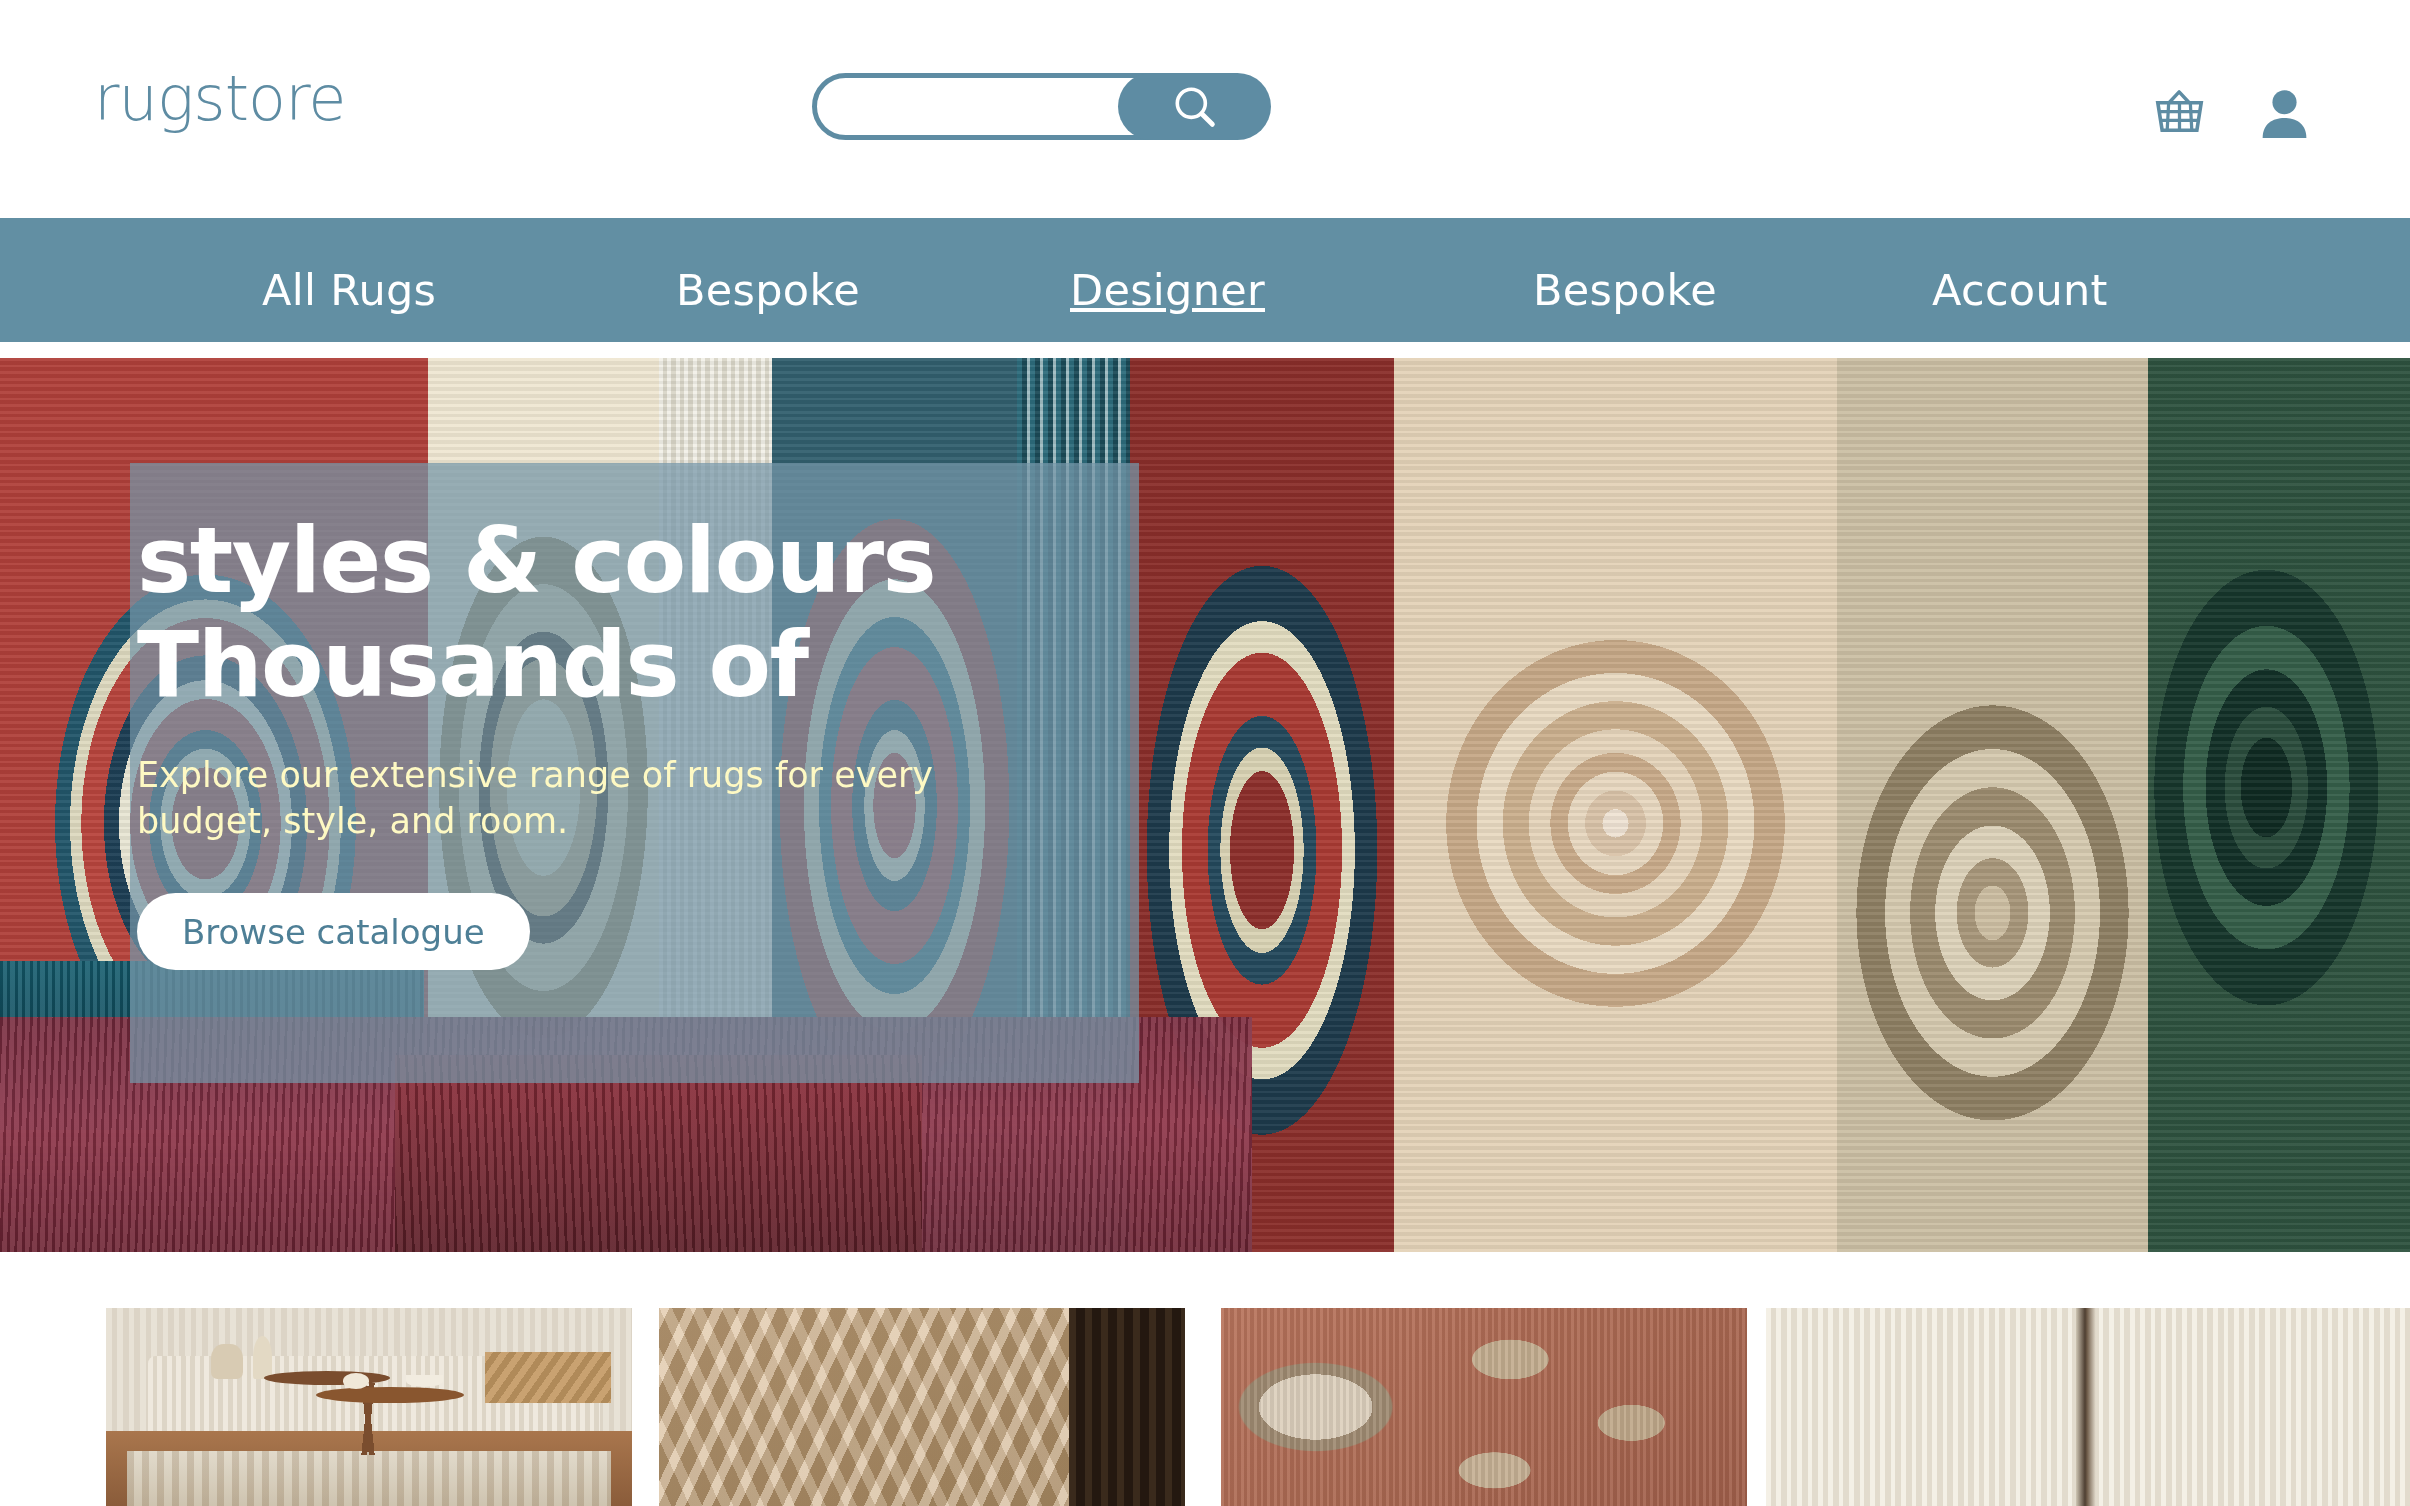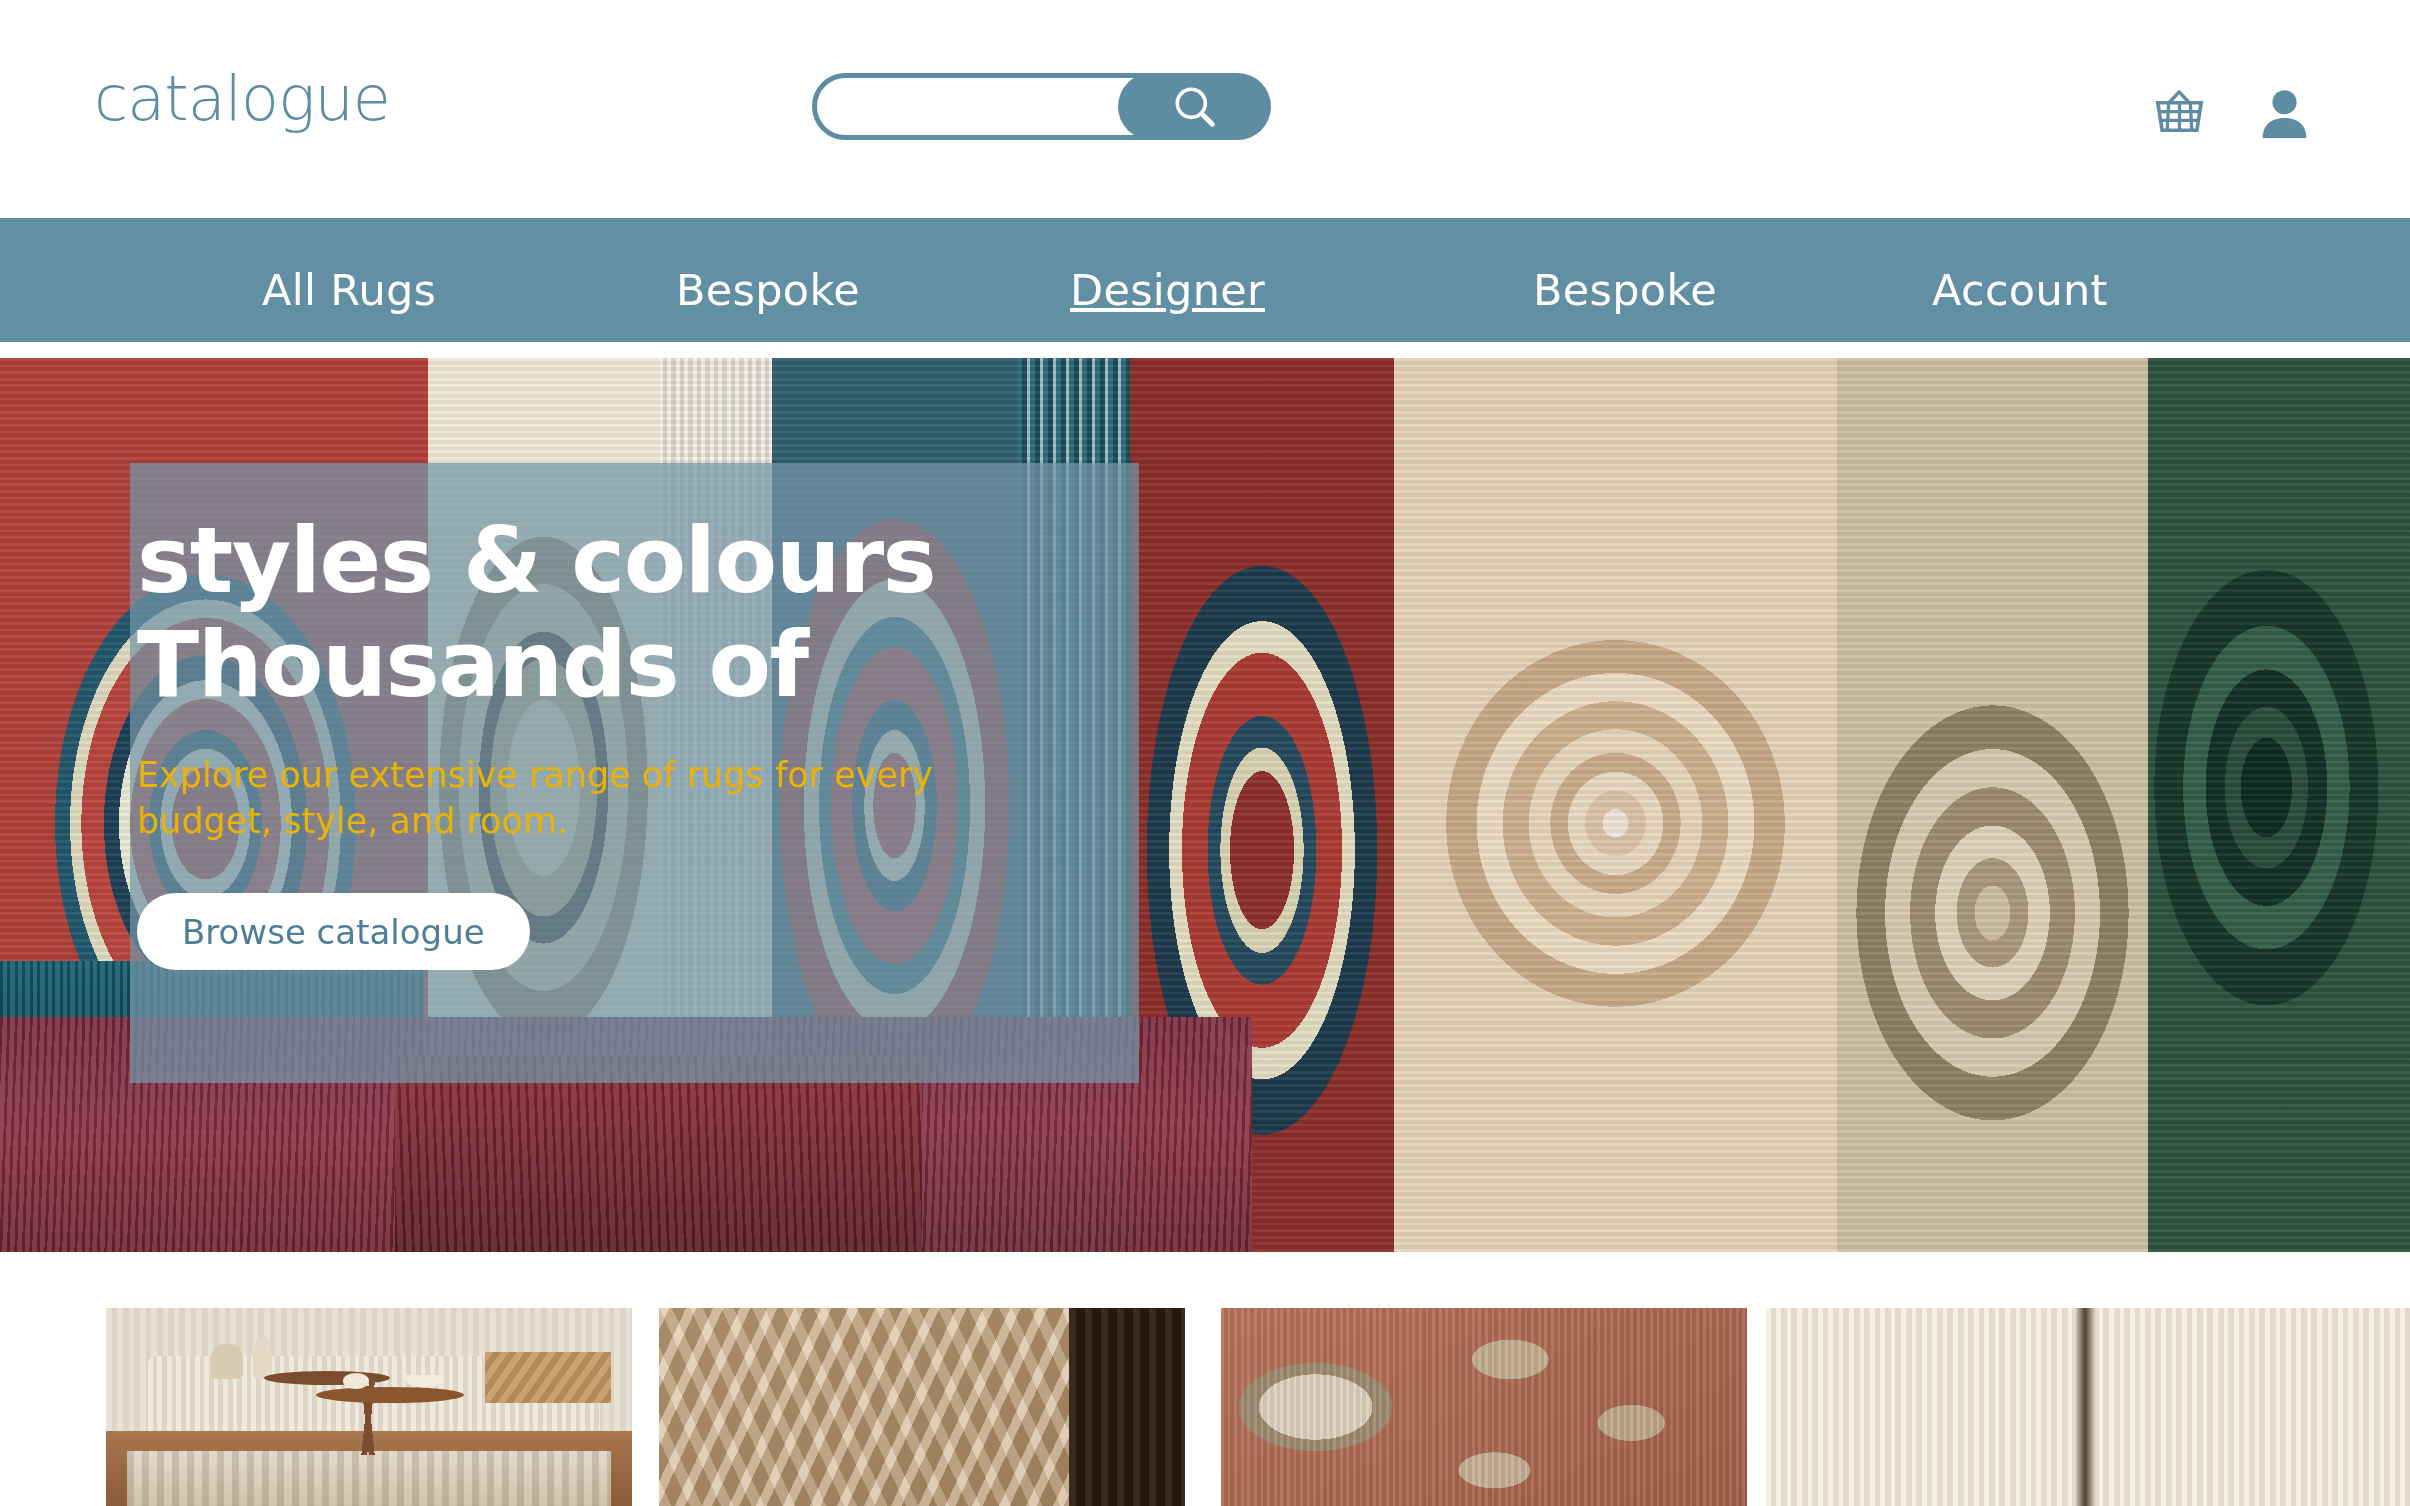--- a/index.html
+++ b/index.html
@@ -253,21 +253,21 @@
     font-weight: 700;
     line-height: 1.14;
     letter-spacing: -1.4px;
   }
 
   .hero-sub {
     position: absolute;
     left: 137px;
     top: 394px;
     width: 829px;
-    color: #eab308;
+    color: #fef9c3;
     font-family: "DejaVu Sans", sans-serif;
     font-size: 35px;
     font-weight: 400;
     line-height: 1.32;
   }
 
   .hero-actions {
     position: absolute;
     left: 137px;
     top: 535px;
@@ -387,21 +387,21 @@
     background: linear-gradient(90deg,#cfc6b4,#4e3f32 45%,#6d5a47 55%,#e6dfd1);
   }
 </style>
 </head>
 <body>
 
 <div class="page">
 
   <div class="header">
 
-    <div class="logo">catalogue</div>
+    <div class="logo">rugstore</div>
 
     <div class="search-wrap">
       <div class="search-field"></div>
       <input class="search-input" type="text" placeholder="" style="">
       <button class="search-btn">
         <svg width="51" height="51" viewBox="0 0 24 24" fill="none">
           <circle cx="10.5" cy="10.5" r="6.6" stroke="#ffffff" stroke-width="1.7"></circle>
           <line x1="15.4" y1="15.4" x2="20.4" y2="20.4" stroke="#ffffff" stroke-width="2.3" stroke-linecap="round"></line>
         </svg>
       </button>

